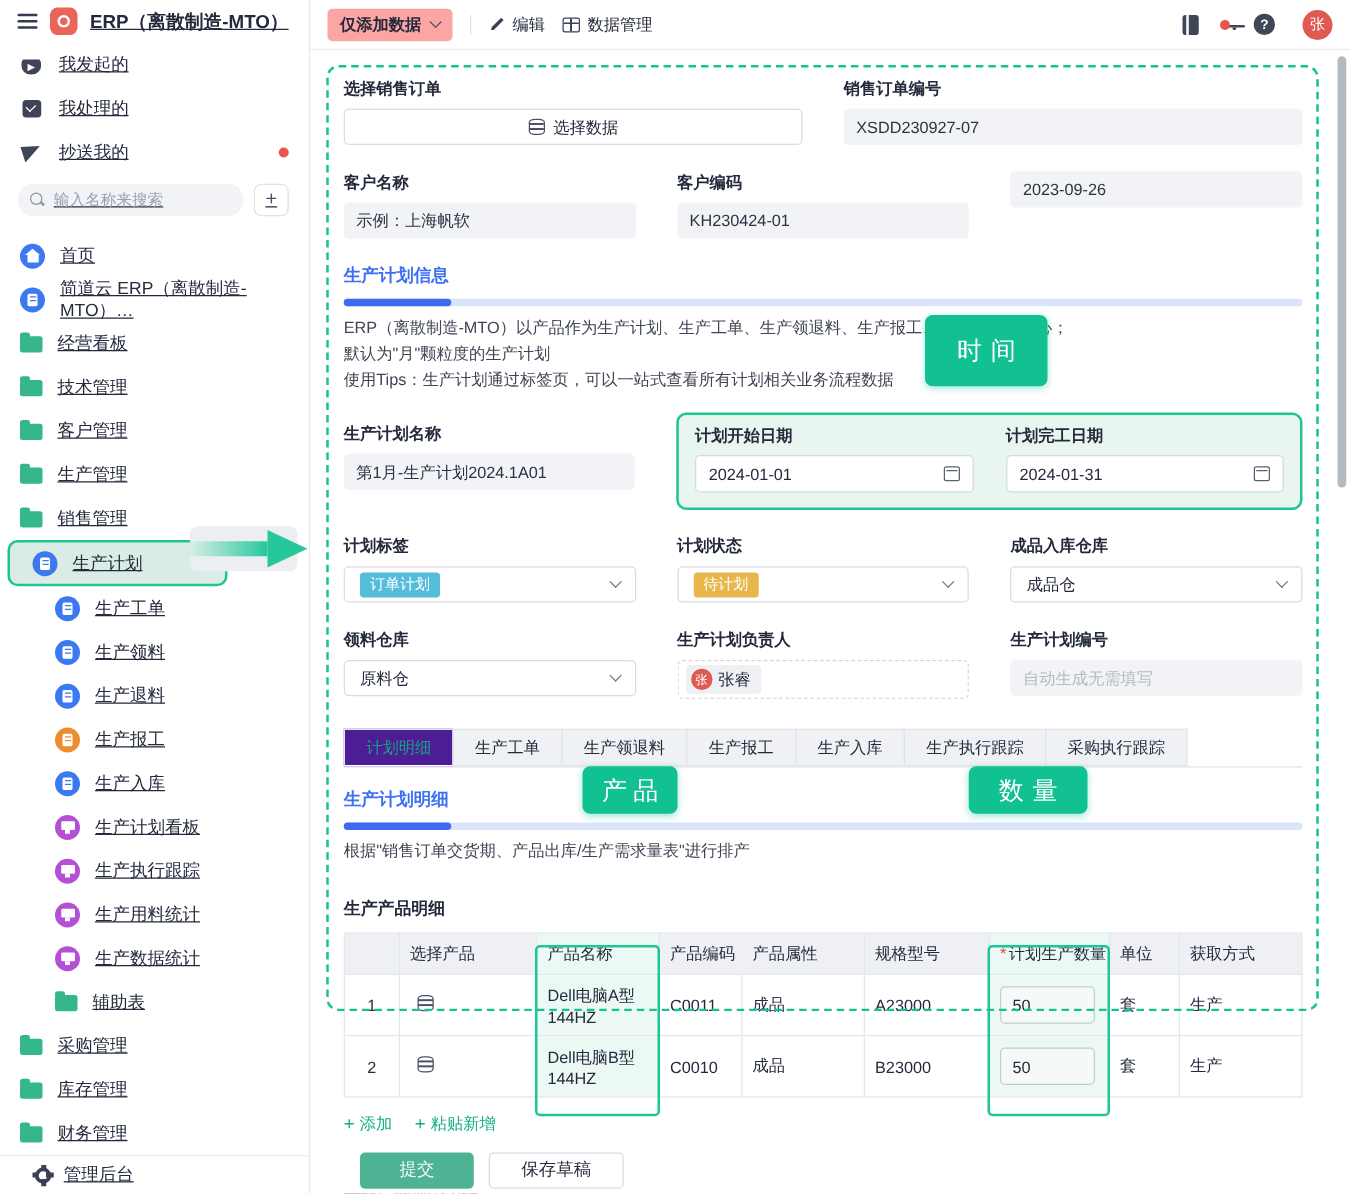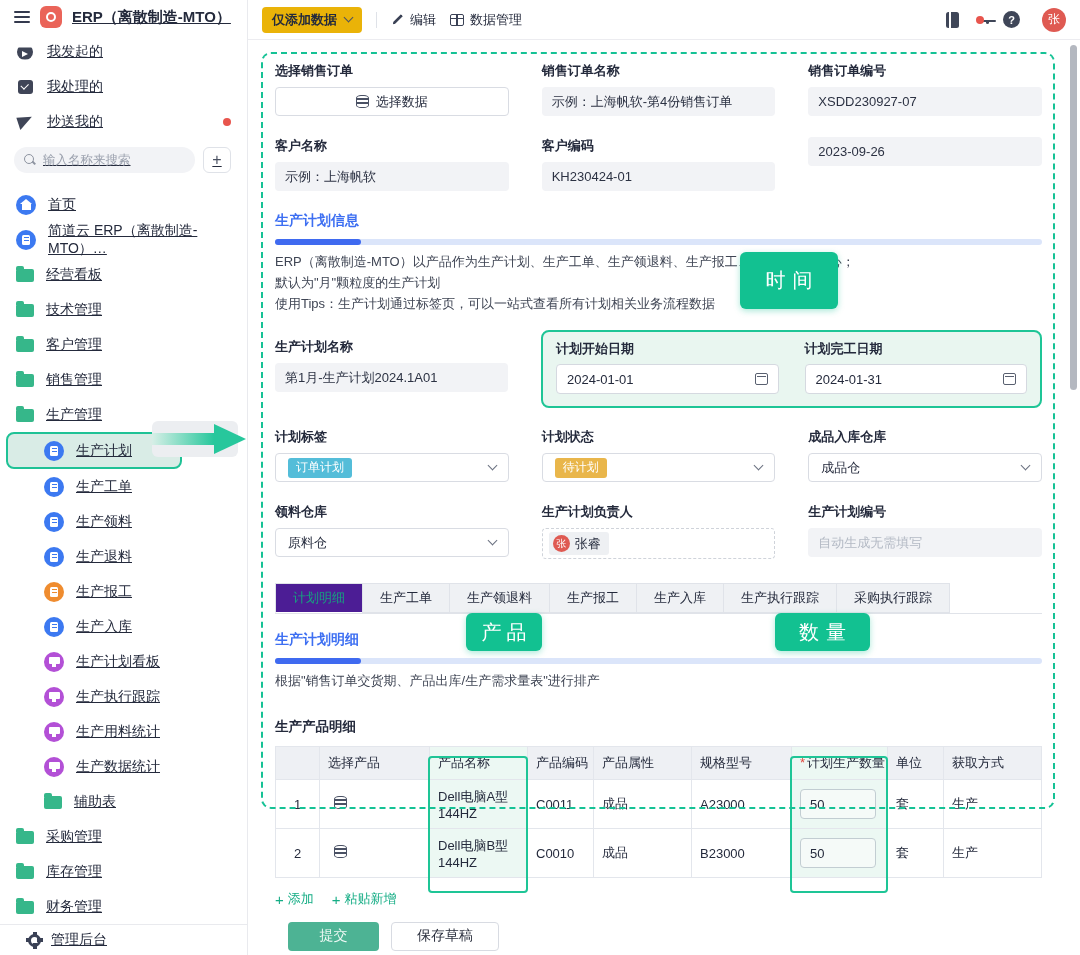--- a/index.html
+++ b/index.html
@@ -42,21 +42,21 @@
   .i-mag::after { content:""; position:absolute; left:8px; top:8px; width:4px; height:1.5px;
     background:#8d93a0; transform:rotate(45deg); }
   .plus-btn { width:28px; height:26px; border:1px solid #dfe2e8; border-radius:6px; display:flex;
     align-items:center; justify-content:center; font-size:16px; color:#4a5162; background:#fff; cursor:pointer; }
 
   .sb-nav { margin-top:8px; }
   .nav-item { height:35px; display:flex; align-items:center; gap:12px; padding:0 16px;
     font-size:14px; cursor:pointer; }
   .nav-item.ind { padding-left:44px; }
   .nav-item.sel { margin:0 0 0 6px; width:176px; height:37px; background:#d9ece6;
-    border:2px solid #1fc296; border-radius:8px; padding-left:36px; }
+    border:2px solid #1fc296; border-radius:8px; padding-left:18px; }
   .ic { flex:none; }
   .i-folder { position:relative; width:18px; height:13px; background:#36b78a; border-radius:2px; margin-top:2px; }
   .i-folder::before { content:""; position:absolute; top:-3px; left:0; width:8px; height:4px;
     background:#36b78a; border-radius:2px 2px 0 0; }
   .circ { width:20px; height:20px; border-radius:50%; display:flex; align-items:center; justify-content:center; }
   .c-blue { background:#3c79f1; } .c-purple { background:#b350d6; } .c-orange { background:#ef8c2f; }
   .i-doc { width:8px; height:10px; background:#fff; border-radius:1.5px; position:relative; }
   .i-doc::before { content:""; position:absolute; left:1.5px; right:1.5px; top:2.5px; height:1.4px;
     background:#3c79f1; box-shadow:0 3px 0 #3c79f1; }
   .c-orange .i-doc::before { background:#ef8c2f; box-shadow:0 3px 0 #ef8c2f; }
@@ -75,21 +75,21 @@
 
   
   .sel-arrow { position:absolute; left:152px; top:421px; width:96px; height:36px; z-index:3; pointer-events:none; }
   .sel-arrow .under { position:absolute; left:0; top:0; width:86px; height:36px; background:#eceef1; border-radius:6px; }
   .sel-arrow svg { position:absolute; left:0; top:0; }
 
   
   .main { flex:1; position:relative; display:flex; flex-direction:column; }
   .topbar { height:40px; border-bottom:1px solid #ececf0; display:flex; align-items:center;
     padding:0 14px; gap:14px; background:#fff; z-index:4; }
-  .mode-btn { height:26px; background:#eab308; border-radius:4px; display:flex; align-items:center;
+  .mode-btn { height:26px; background:#fca5a5; border-radius:4px; display:flex; align-items:center;
     gap:8px; padding:0 10px; font-size:13px; font-weight:bold; cursor:pointer; }
   .chev { width:7px; height:7px; border-right:1.6px solid #4a5162; border-bottom:1.6px solid #4a5162;
     transform:rotate(45deg); margin-top:-4px; }
   .tb-sep { width:1px; height:16px; background:#dfe2e8; }
   .tb-act { display:flex; align-items:center; gap:6px; font-size:13px; cursor:pointer; }
   .i-pen { width:13px; height:13px; position:relative; }
   .i-pen::before { content:""; position:absolute; left:0; top:5px; width:13px; height:3.4px;
     background:#3a4155; transform:rotate(-45deg); clip-path:polygon(0 50%,18% 0,100% 0,100% 100%,18% 100%); }
   .i-grid { width:14px; height:12px; border:1.6px solid #3a4155; border-radius:2px;
     background:linear-gradient(#3a4155 0, #3a4155 1.4px, transparent 1.4px) 0 3px/100% 100% no-repeat,
@@ -255,25 +255,25 @@
       <div class="nav-item">
         <span class="ic i-folder"></span>
         <span class="lbl">技术管理</span>
       </div>
       <div class="nav-item">
         <span class="ic i-folder"></span>
         <span class="lbl">客户管理</span>
       </div>
       <div class="nav-item">
         <span class="ic i-folder"></span>
+        <span class="lbl">生产管理</span>
+      </div>
+      <div class="nav-item">
+        <span class="ic i-folder"></span>
         <span class="lbl">销售管理</span>
-      </div>
-      <div class="nav-item">
-        <span class="ic i-folder"></span>
-        <span class="lbl">生产管理</span>
       </div>
       <div class="nav-item ind sel">
         <span class="ic circ c-blue">
             <span class="i-doc"></span>
           </span>
         <span class="lbl">生产计划</span>
       </div>
       <div class="nav-item ind">
         <span class="ic circ c-blue">
             <span class="i-doc"></span>
@@ -398,24 +398,20 @@
       <div class="badge product">产品</div>
       <div class="badge qty">数量</div>
 
       <div class="frow">
         <div class="fcol">
           <div class="flabel">选择销售订单</div>
           <div class="select-data-btn">
             <span class="i-db"></span>
             <span>选择数据</span>
           </div>
-        </div>
-        <div class="fcol">
-          <div class="flabel">销售订单名称</div>
-          <div class="fbox ro">示例：上海帆软-第4份销售订单</div>
         </div>
         <div class="fcol">
           <div class="flabel">销售订单编号</div>
           <div class="fbox ro">XSDD230927-07</div>
         </div>
       </div>
 
       <div class="frow">
         <div class="fcol">
           <div class="flabel">客户名称</div>

